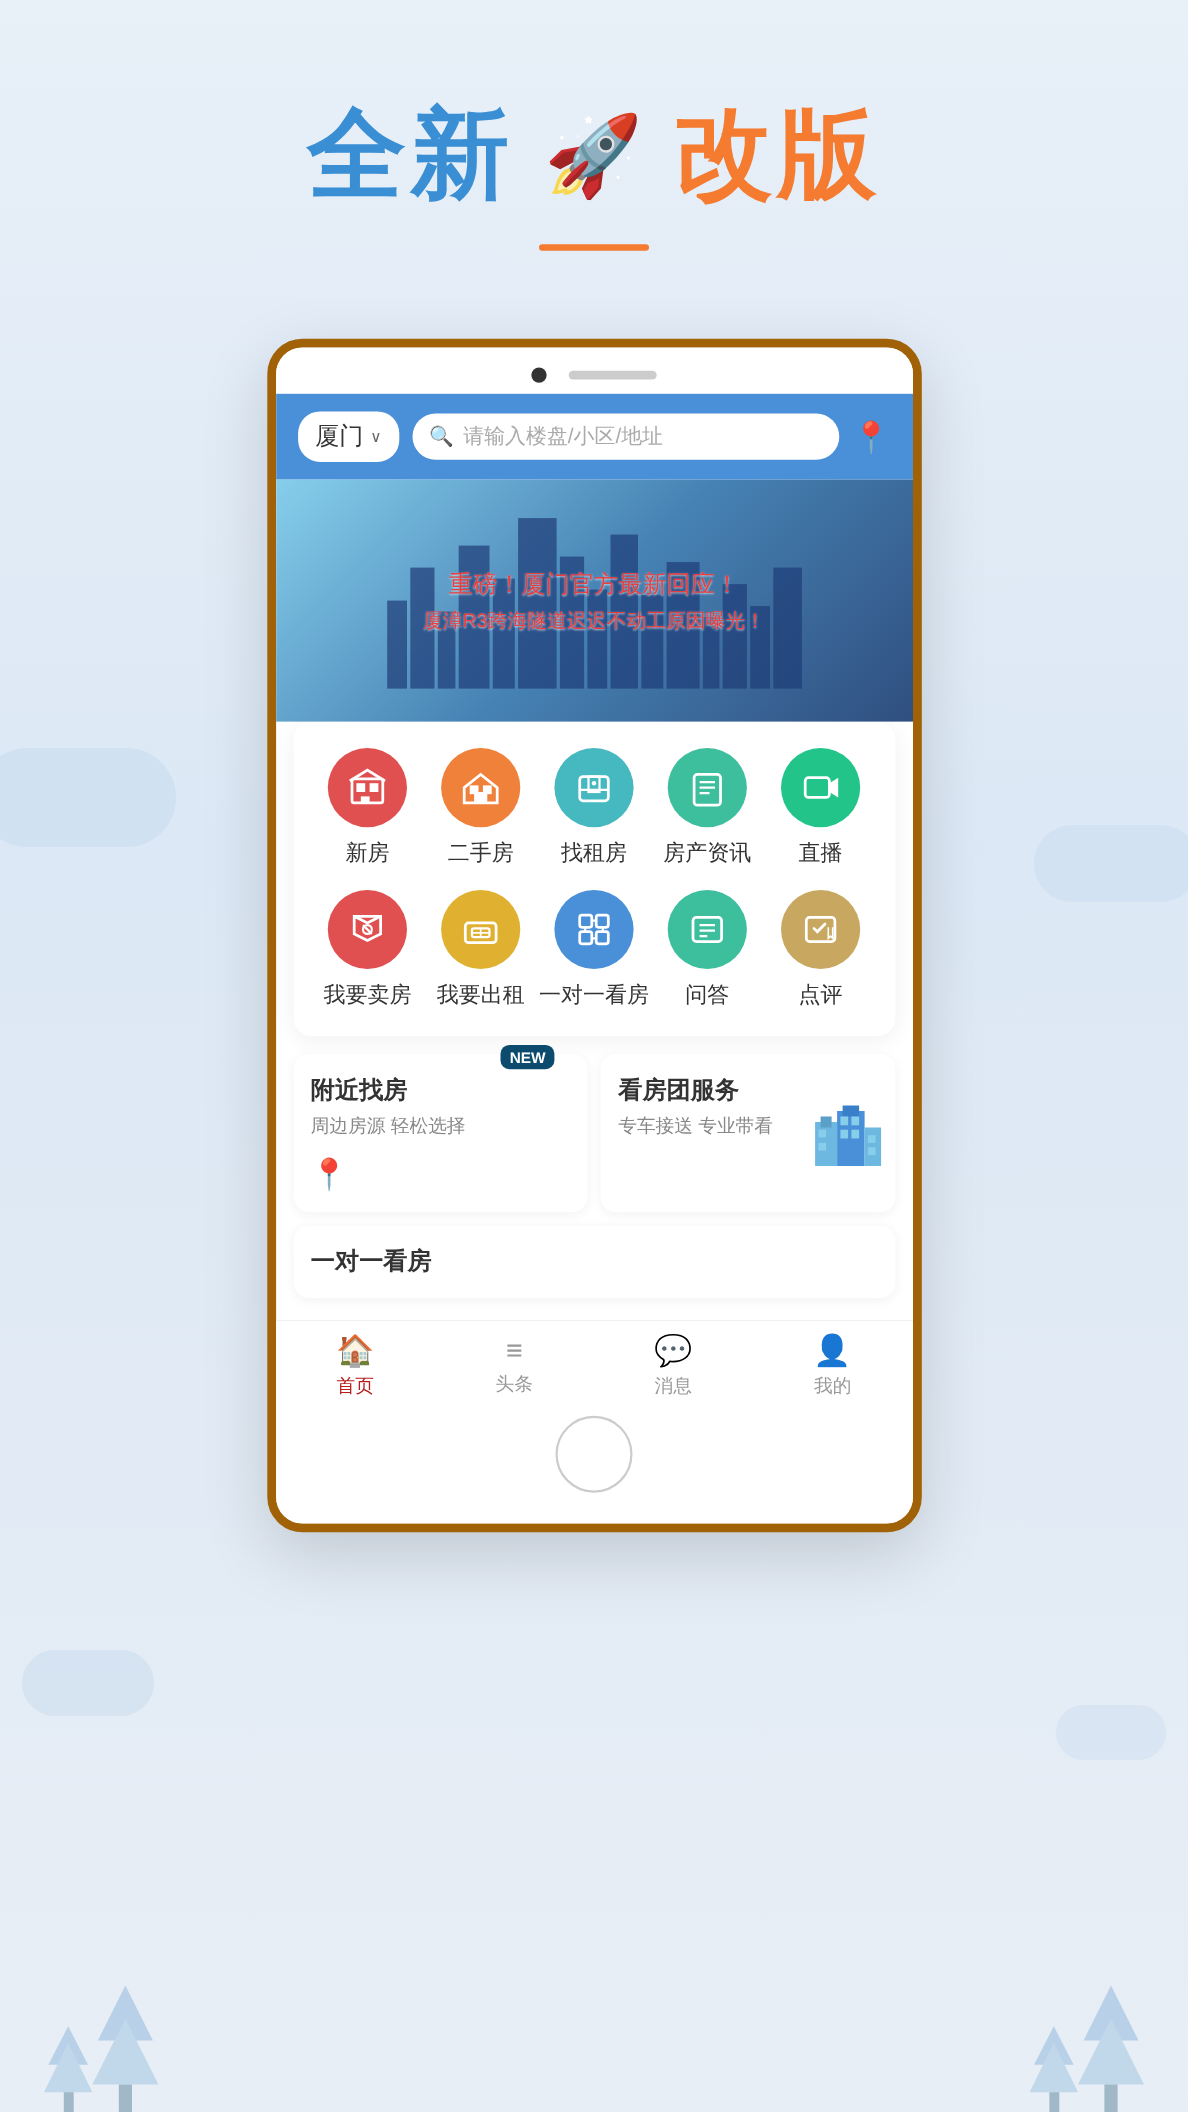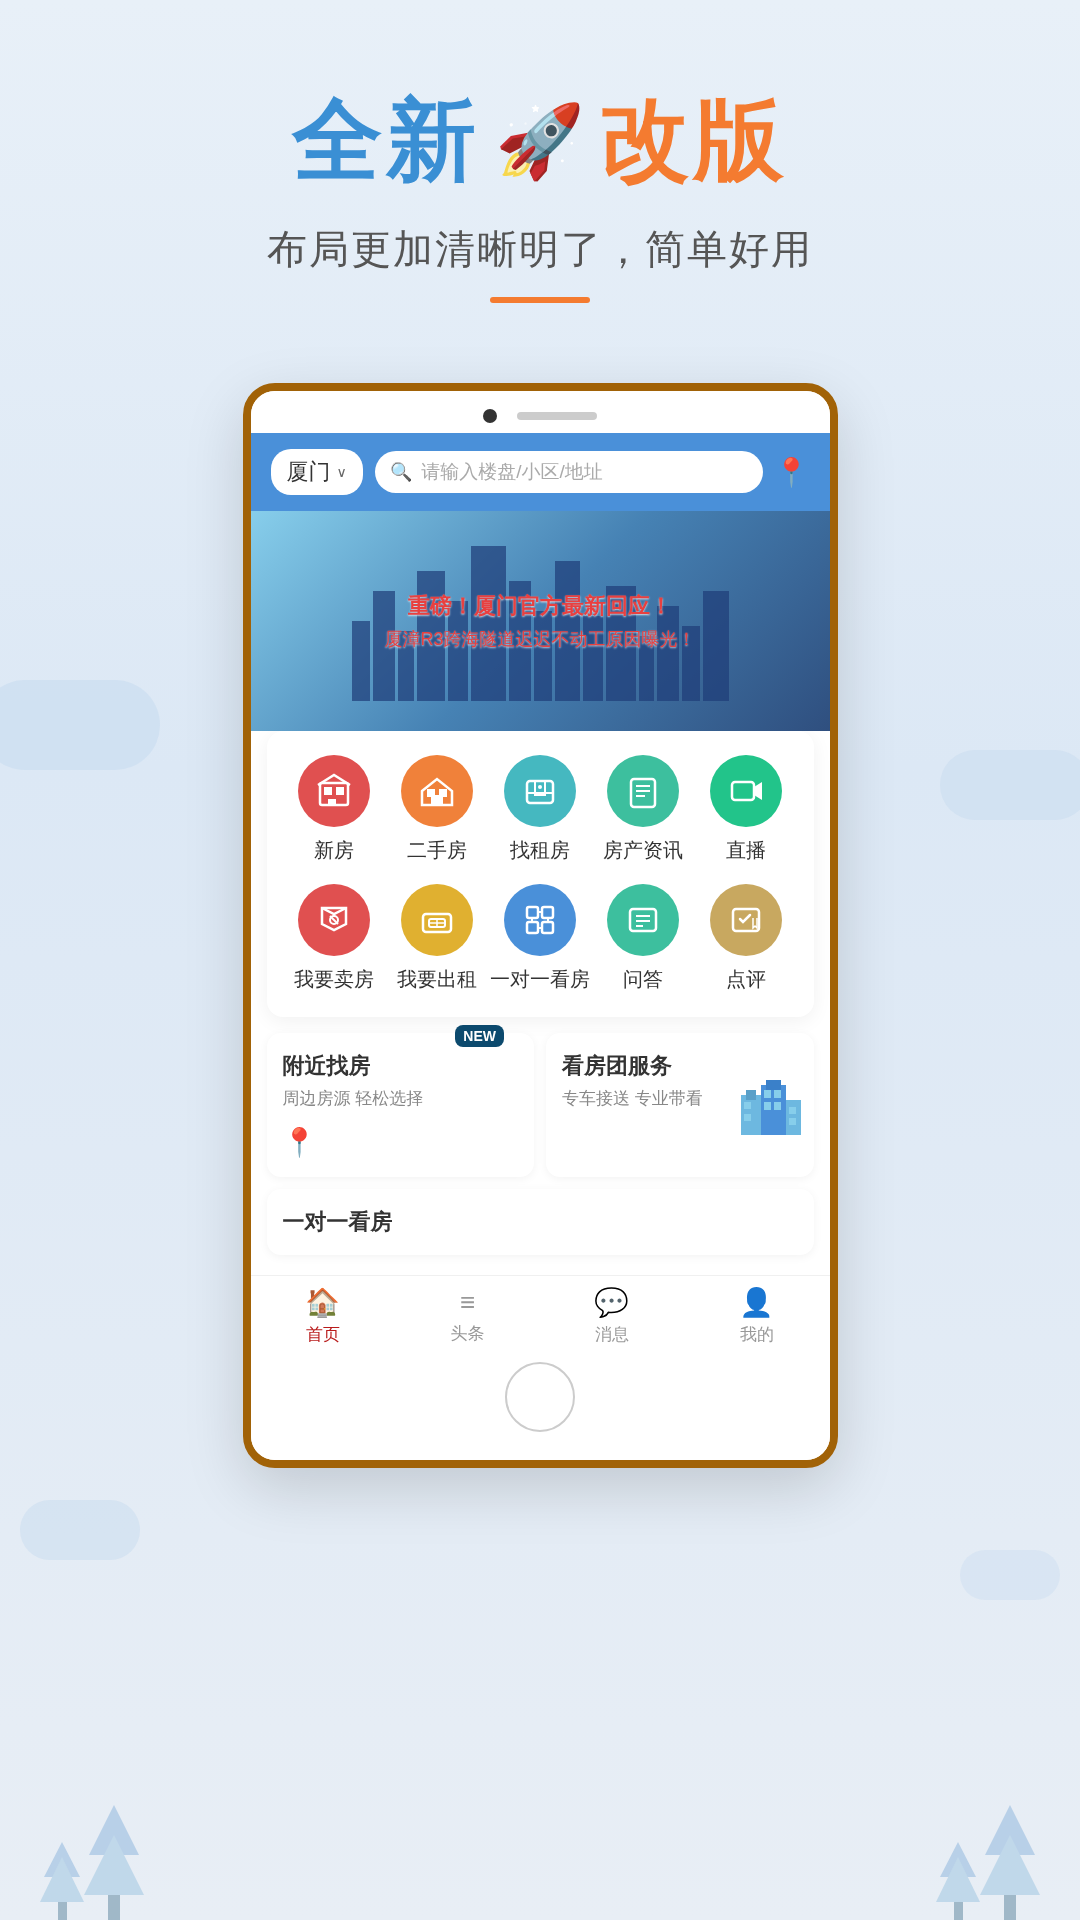--- a/index.html
+++ b/index.html
@@ -18,21 +18,21 @@
       text-align: center;
       padding-top: 80px;
       padding-bottom: 40px;
       position: relative;
       z-index: 2;
     }
     .headline {
       display: flex;
       align-items: center;
       justify-content: center;
-      gap: 15px;
+      gap: 28px;
       margin-bottom: 20px;
     }
     .headline-blue {
       font-size: 90px;
       font-weight: 700;
       color: #3a8fd4;
       letter-spacing: 4px;
     }
     .headline-orange {
       font-size: 90px;
@@ -147,21 +147,21 @@
       position: absolute;
       top: 0; left: 0; right: 0; bottom: 0;
       display: flex;
       flex-direction: column;
       align-items: center;
       justify-content: center;
       padding: 16px;
     }
     .banner-title {
       font-size: 22px;
-      font-weight: 700;
+      font-weight: 400;
       color: #e84040;
       text-align: center;
       text-shadow: 0 1px 2px rgba(255,255,255,0.8);
       margin-bottom: 6px;
     }
     .banner-subtitle {
       font-size: 18px;
       color: #e84040;
       text-align: center;
       text-shadow: 0 1px 2px rgba(255,255,255,0.8);
@@ -453,21 +453,20 @@
     <div class="tree-trunk"></div>
   </div>
 </div>
 
 <div class="top-section">
   <div class="headline">
     <span class="headline-blue">全新</span>
     <span style="font-size:72px;">🚀</span>
     <span class="headline-orange">改版</span>
   </div>
-  <div class="subtitle">布局更加清晰明了，简单好用</div>
   <div class="underline-bar"></div>
 </div>
 
 <div class="phone-wrapper">
   <div class="phone-frame">
 
     <div class="phone-notch-area">
       <div class="phone-camera"></div>
       <div class="phone-speaker"></div>
     </div>

